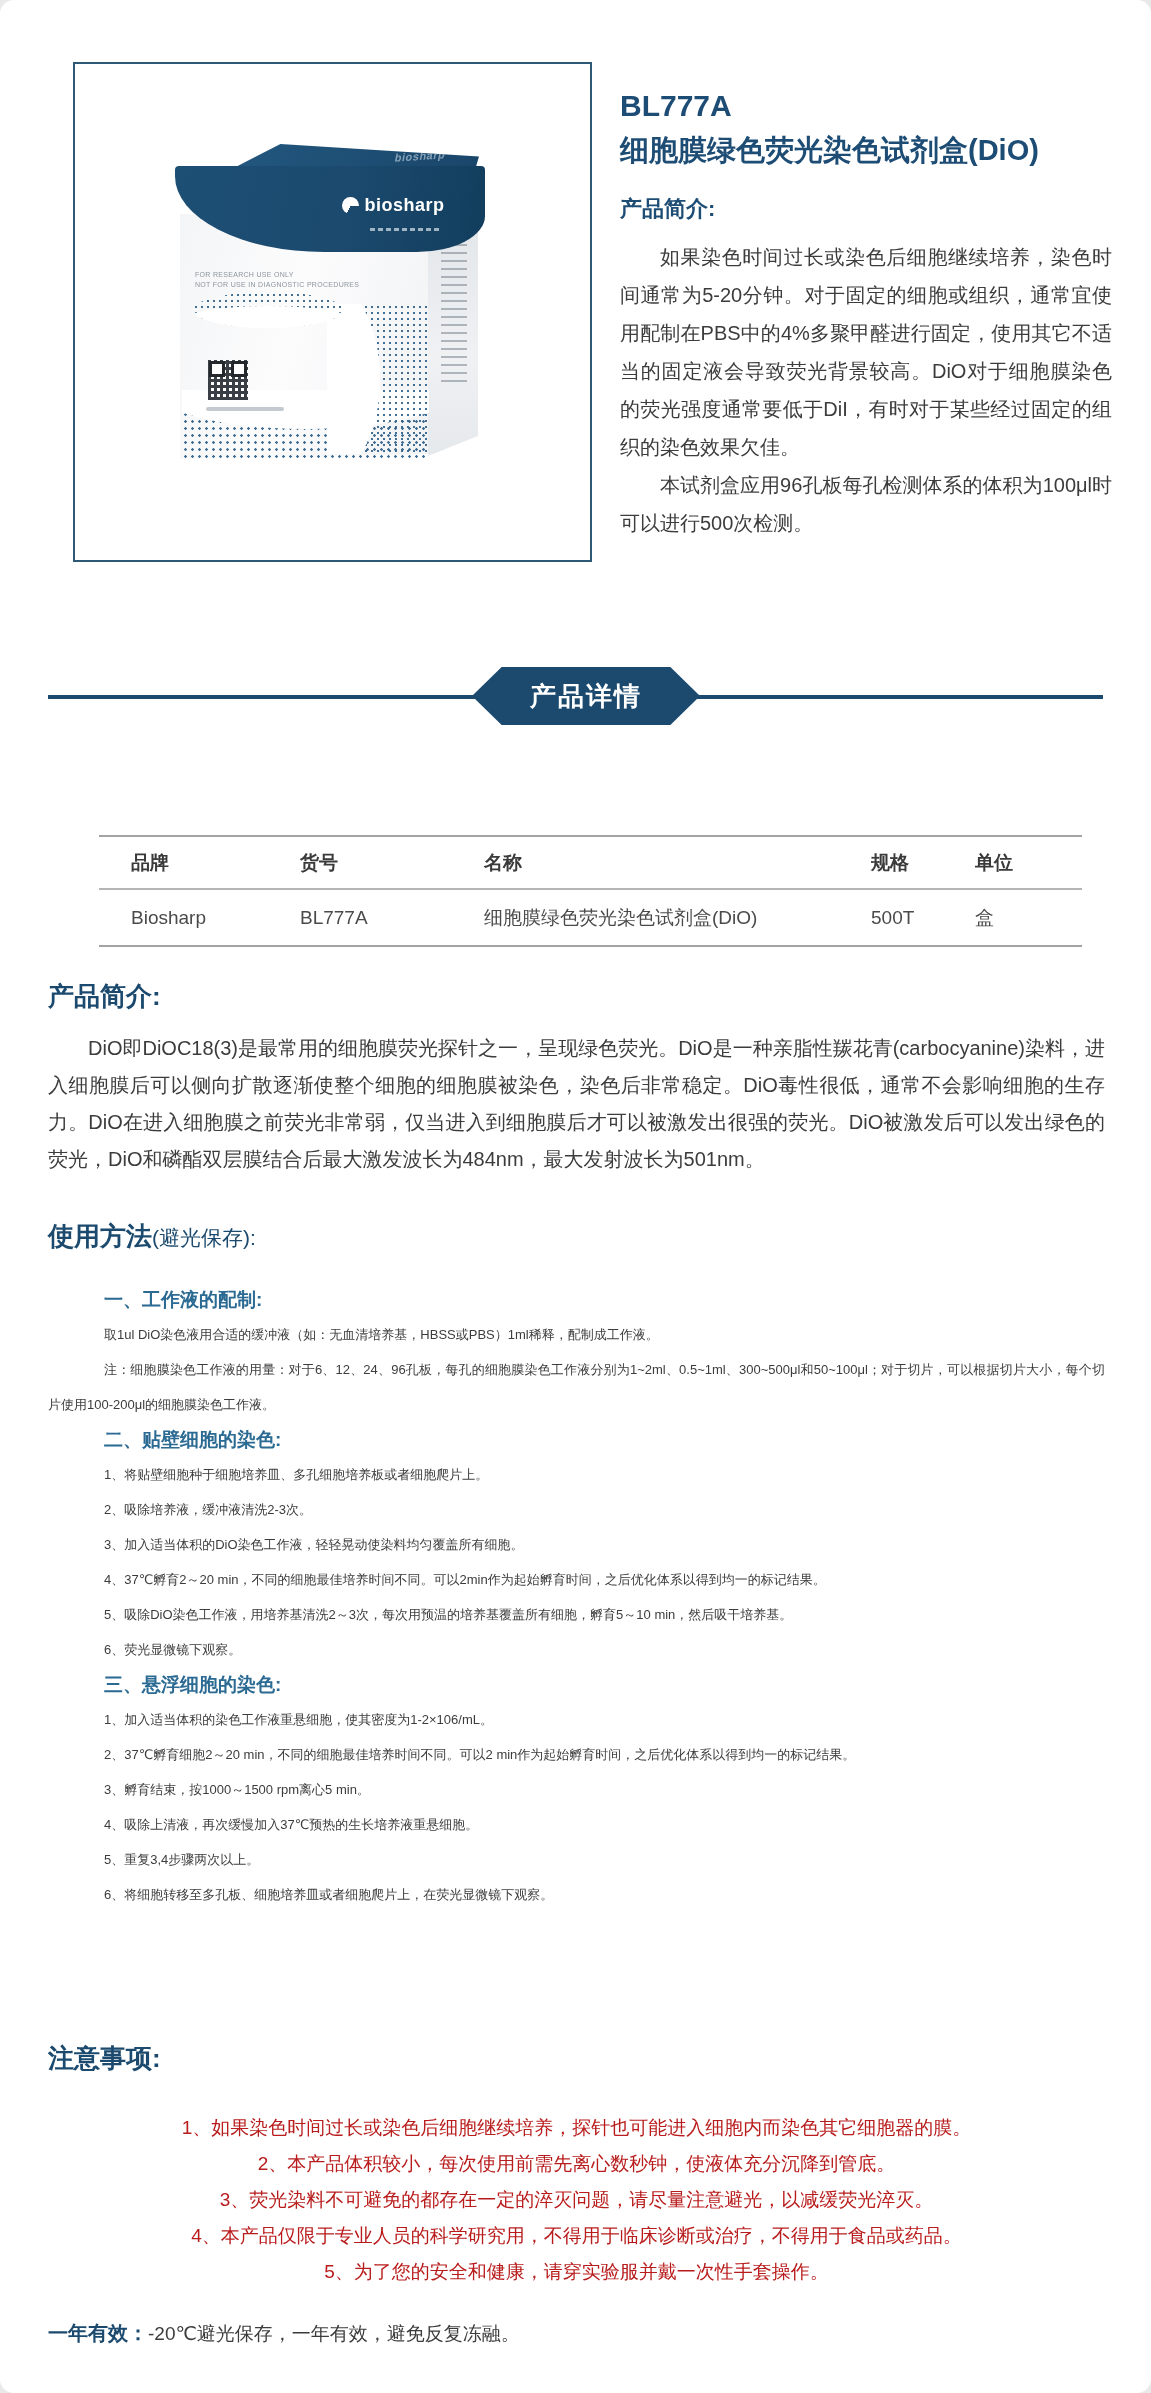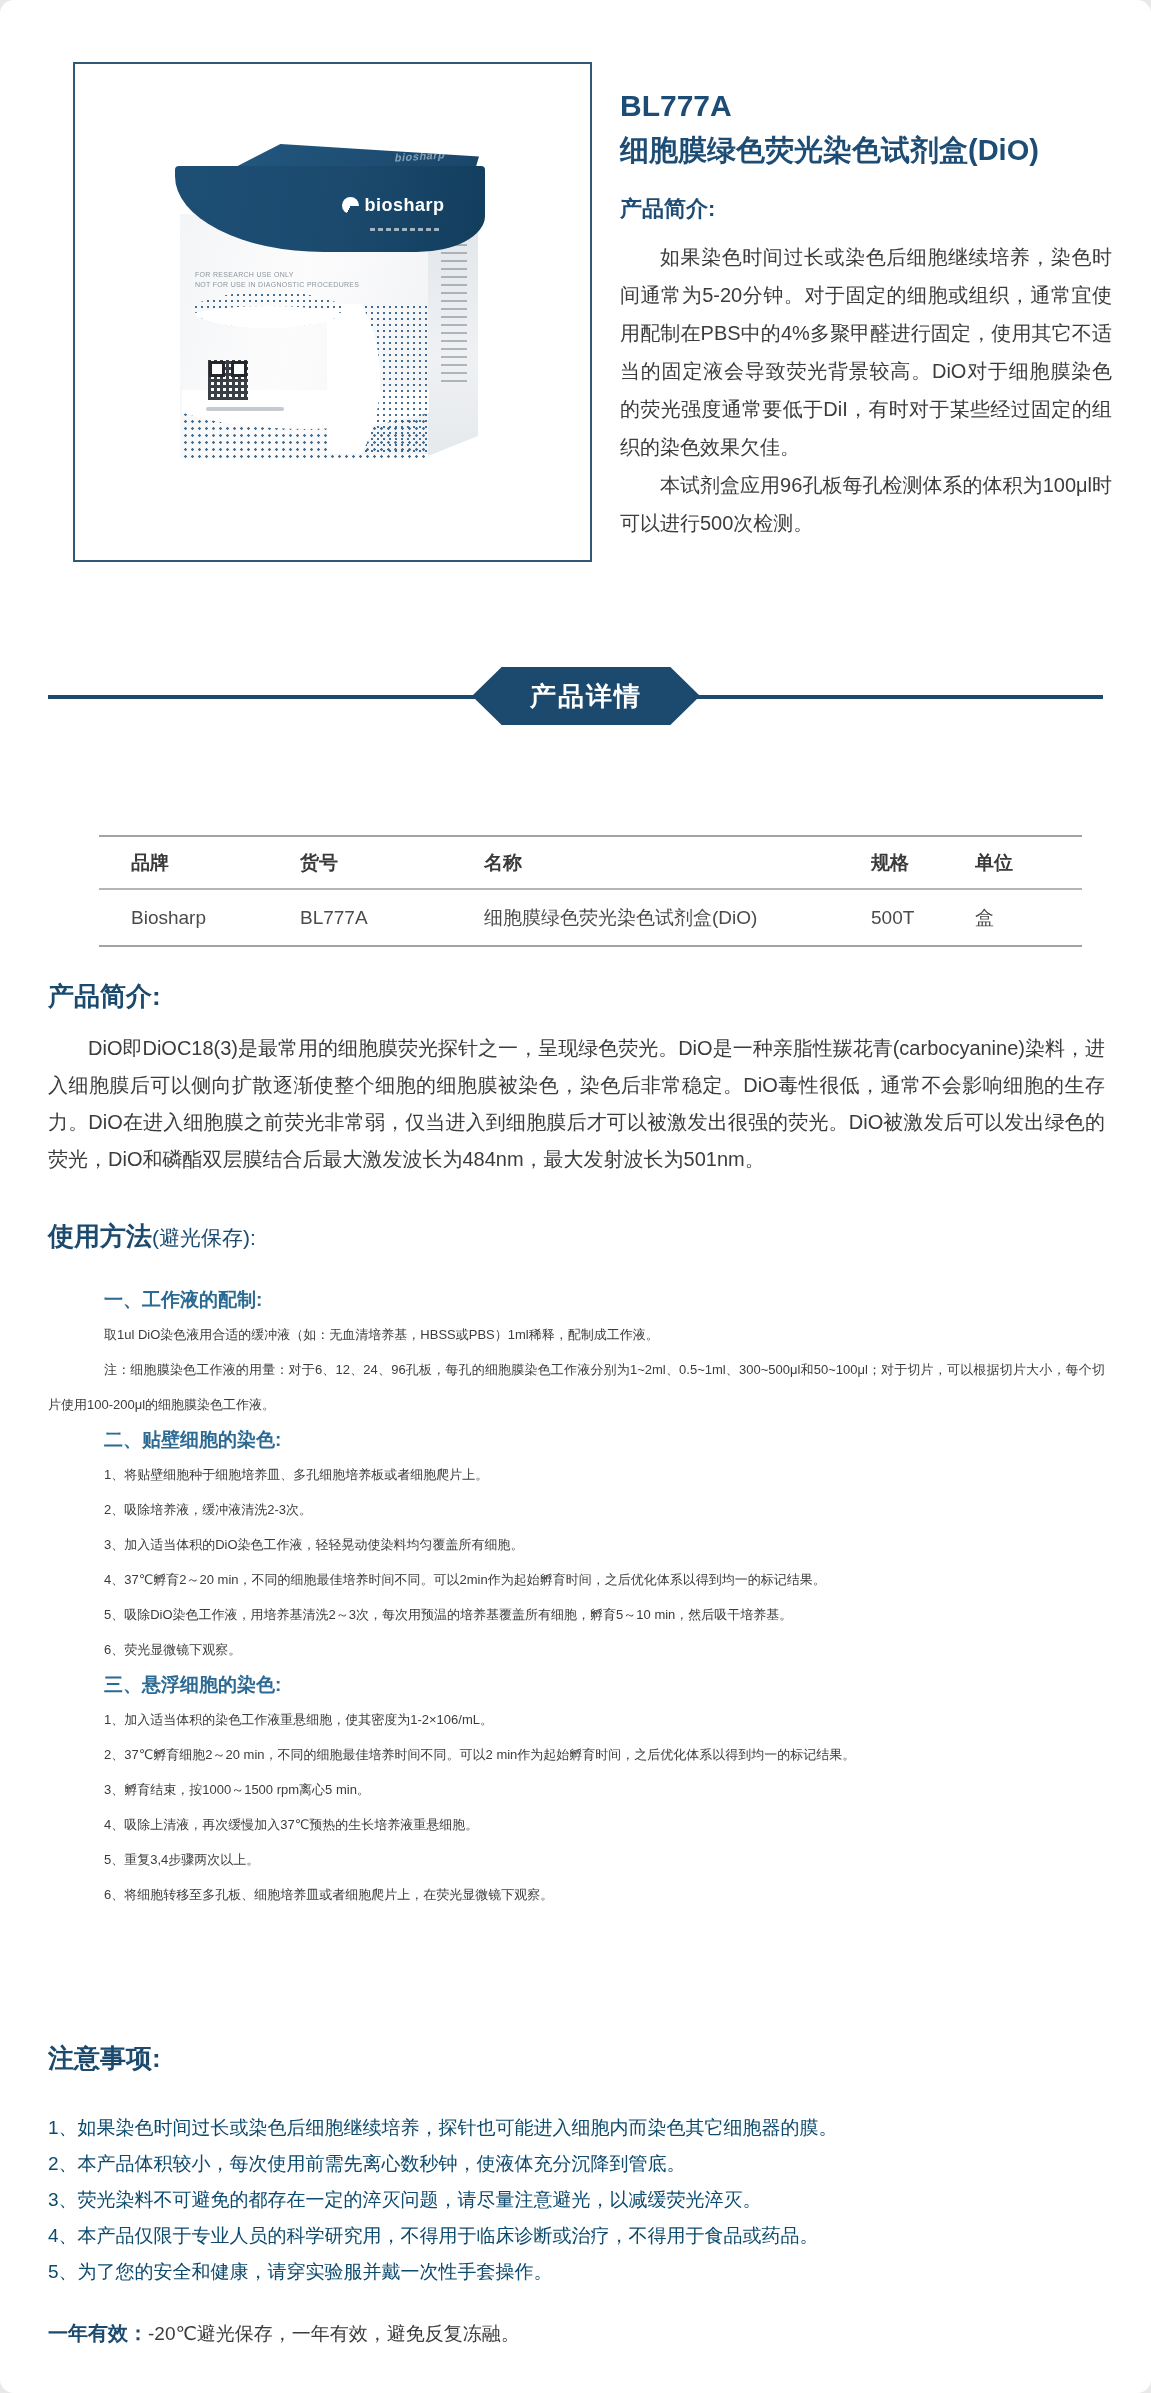--- a/index.html
+++ b/index.html
@@ -131,21 +131,21 @@
   .sec-body { margin-top:16px; font-size:20px; line-height:37px; color:#3c3c3c;
     text-align:justify; text-indent:2em; }
 
   .sec-usage { top:1218px; }
   .m-blocks { margin-top:26px; }
   .m-sub { font-size:19px; line-height:35px; font-weight:700; color:#2b6a92; text-indent:56px; }
   .m-p { font-size:13px; line-height:35px; color:#3c3c3c; text-align:justify; text-indent:56px; }
 
   .sec-notes { top:2040px; }
   .notes-list { margin-top:34px; }
-  .note-item { font-size:19px; line-height:36px; color:#0c4a6e; }
+  .note-item { font-size:19px; line-height:36px; color:#b91c1c;text-align:center; }
 
   .storage { position:absolute; left:48px; top:2318px; width:1057px; font-size:19px; line-height:30px; }
   .storage-label { color:#1b4a6e; font-weight:700; font-size:20px; }
   .storage-text { color:#3c3c3c; }
 </style>
 </head>
 <body>
 
 <div class="page">
 

